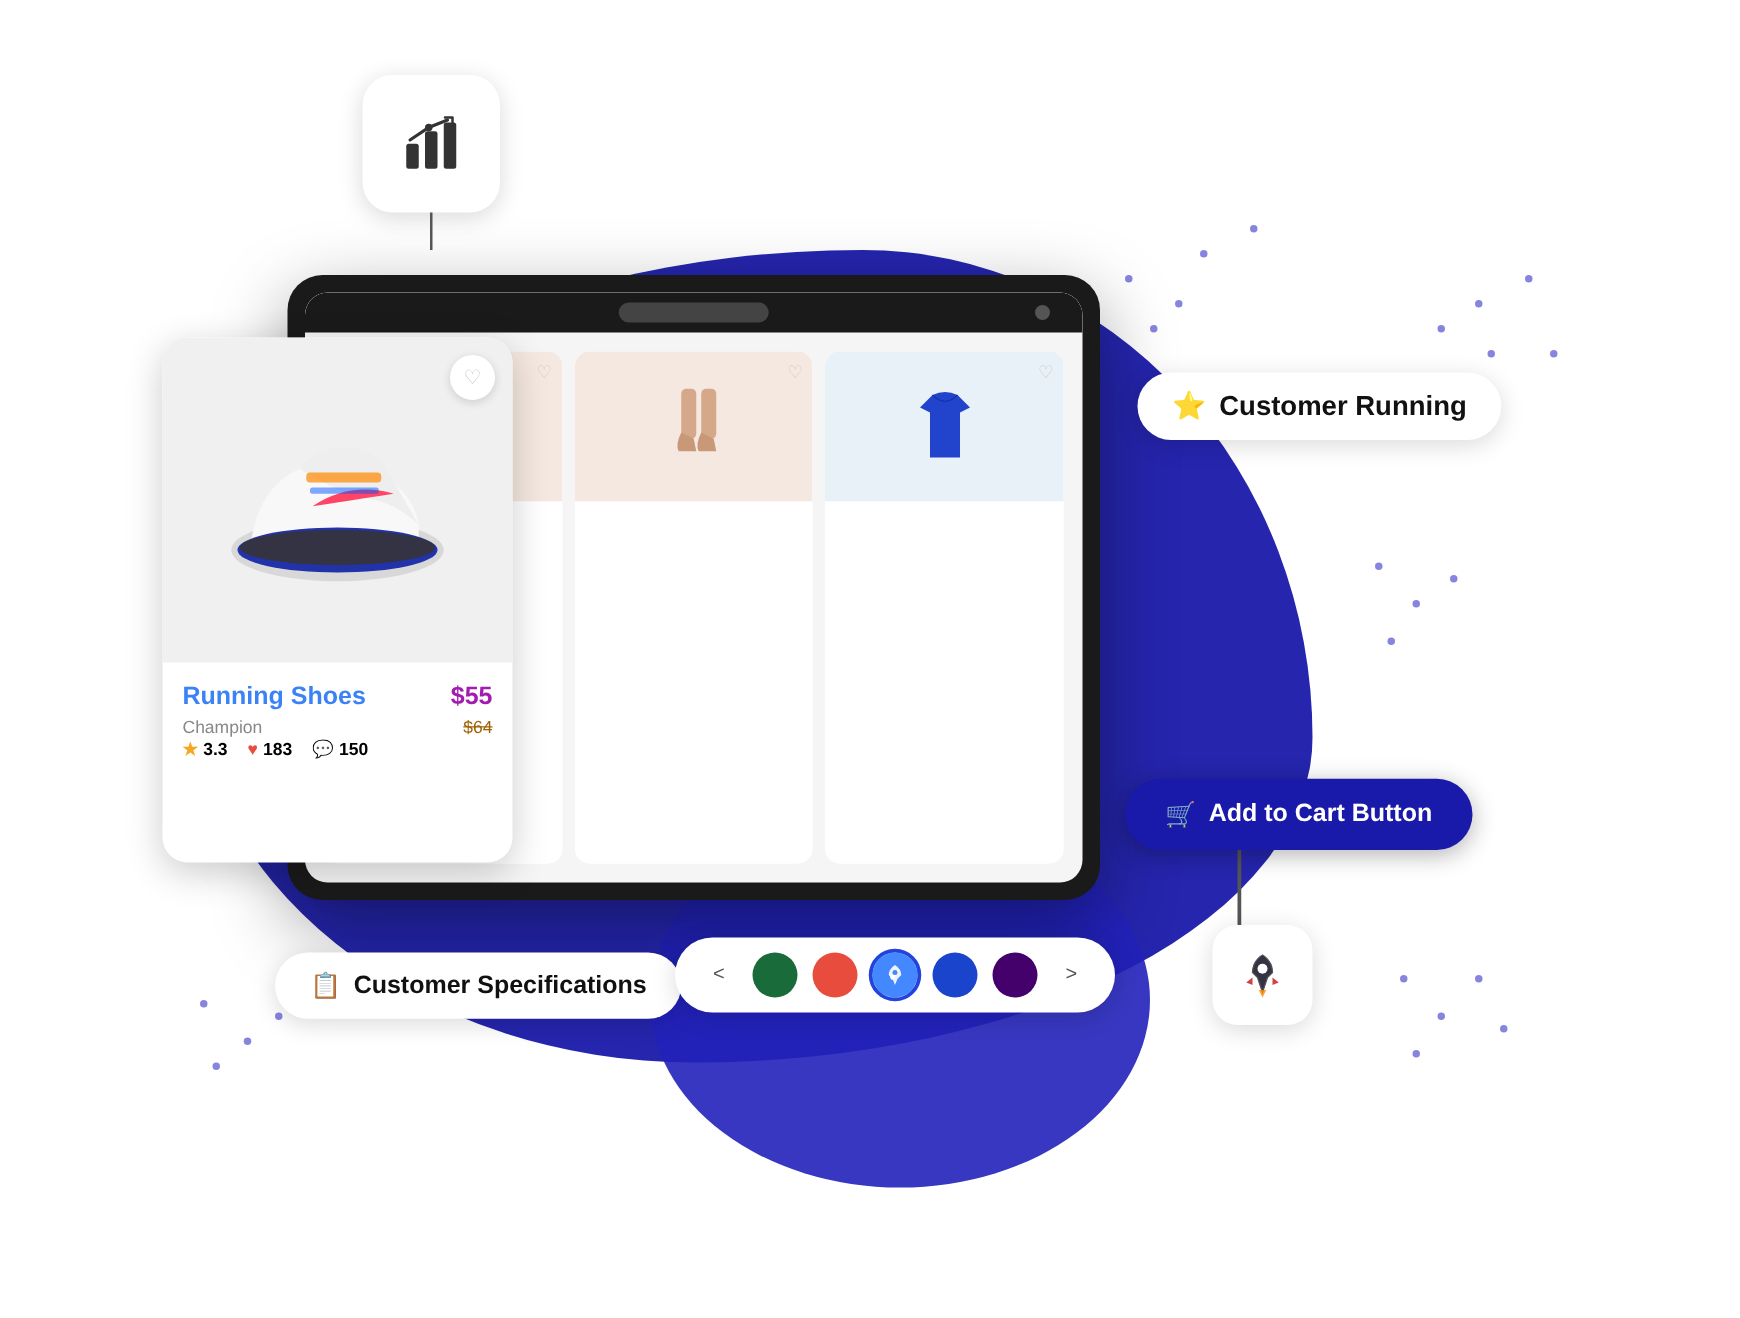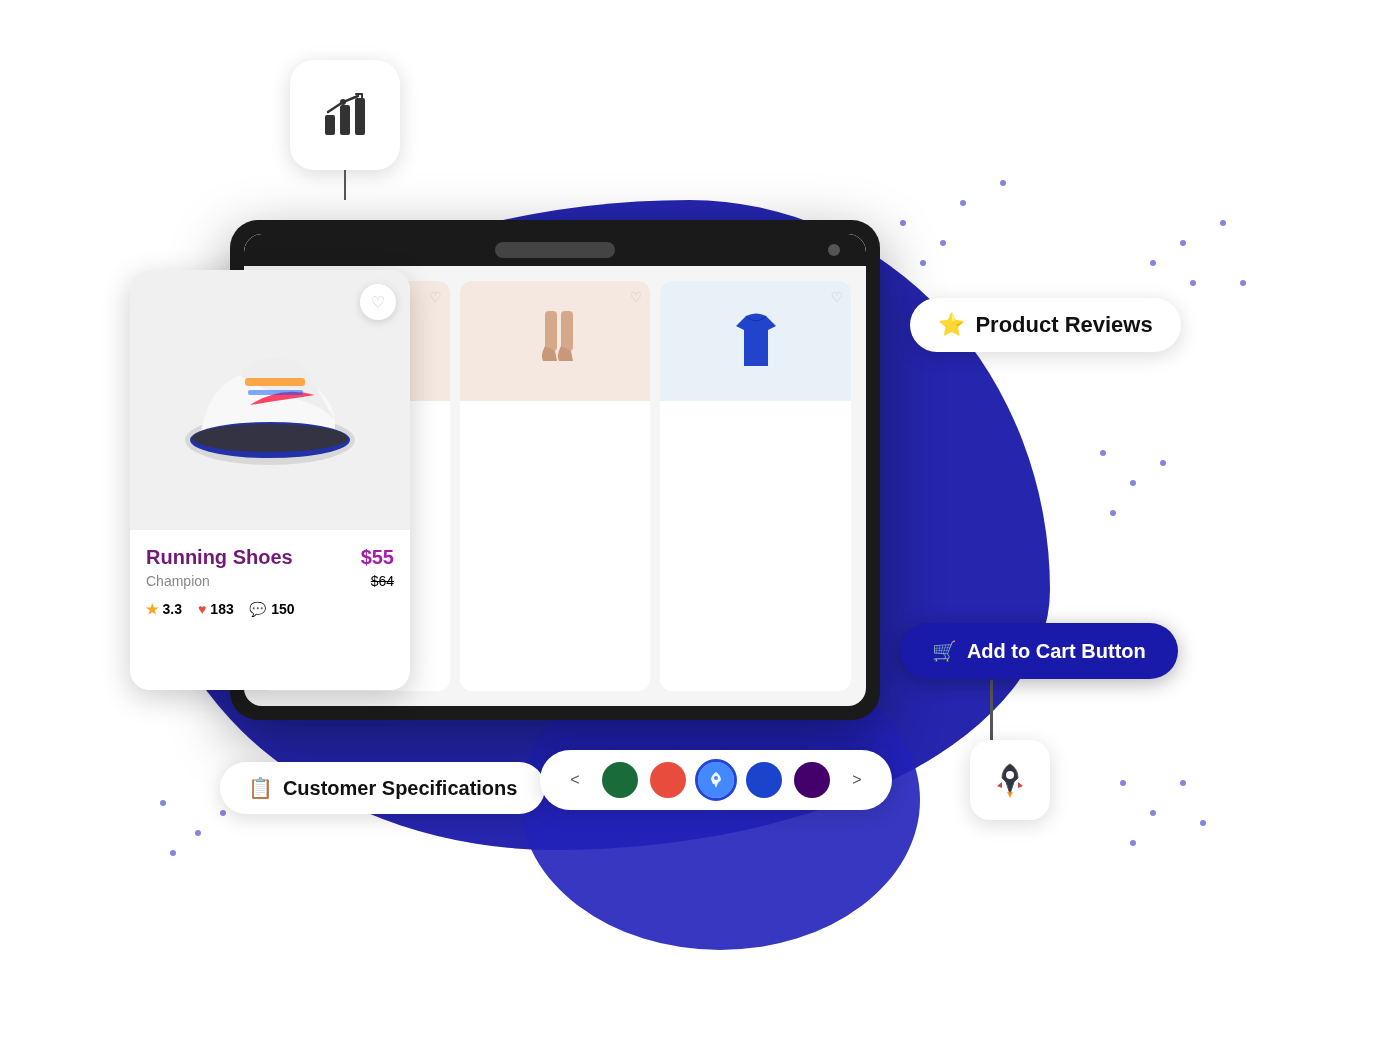--- a/index.html
+++ b/index.html
@@ -185,43 +185,43 @@
     .product-name-price {
       display: flex;
       justify-content: space-between;
       align-items: flex-start;
       margin-bottom: 4px;
     }
 
     .product-name {
       font-size: 20px;
       font-weight: 700;
-      color: #701a75;
+      color: #3b82f6;
     }
 
     .product-price-main {
       font-size: 20px;
       font-weight: 700;
       color: #a21caf;
     }
 
     .product-brand-original {
       display: flex;
       justify-content: space-between;
-      margin-bottom: 12px;
+      margin-bottom: 2px;
     }
 
     .product-brand {
       font-size: 14px;
       color: #888;
     }
 
     .product-original-price {
       font-size: 14px;
-      color: #000000;
+      color: #a16207;
       text-decoration: line-through;
     }
 
     .product-stats {
       display: flex;
       gap: 16px;
       align-items: center;
     }
 
     .stat-item {
@@ -555,21 +555,21 @@
       <div class="stat-item">
         <span class="comment-stat">💬</span>
         <span>150</span>
       </div>
     </div>
   </div>
 </div>
 
 <div class="customer-reviews-pill">
   <span>⭐</span>
-  <span>Product Reviews</span>
+  <span>Customer Running</span>
 </div>
 
 <div class="add-to-cart-pill">
   <span>🛒</span>
   <span>Add to Cart Button</span>
 </div>
 
 <div class="cart-line"></div>
 
 <div class="product-specs-pill">

